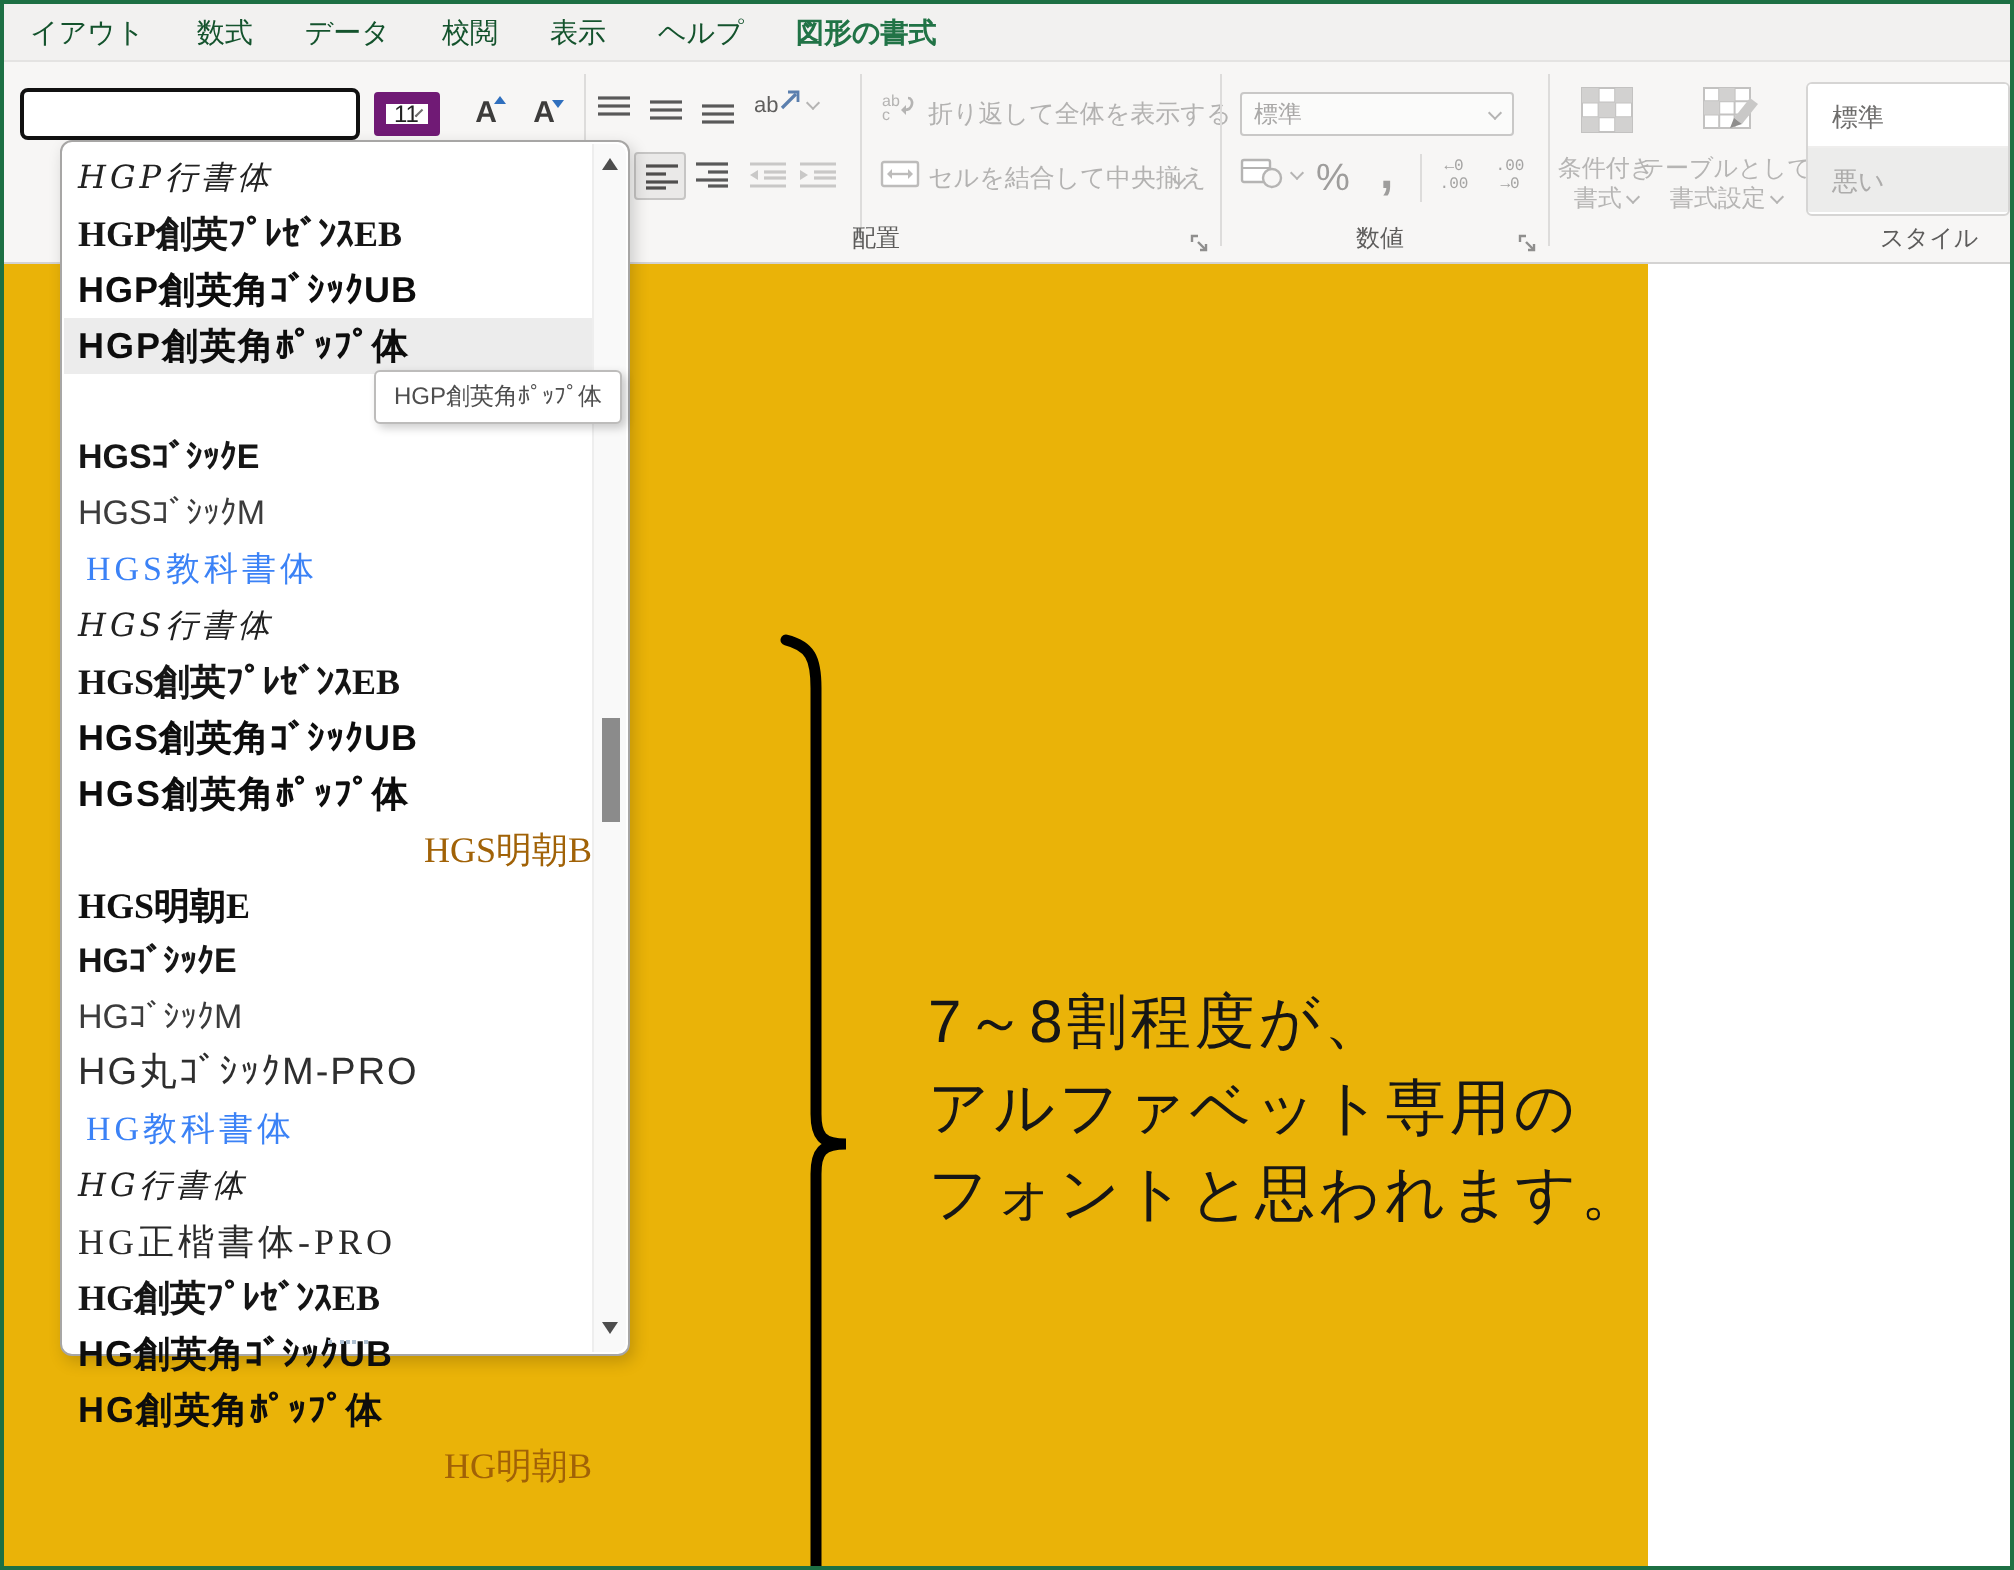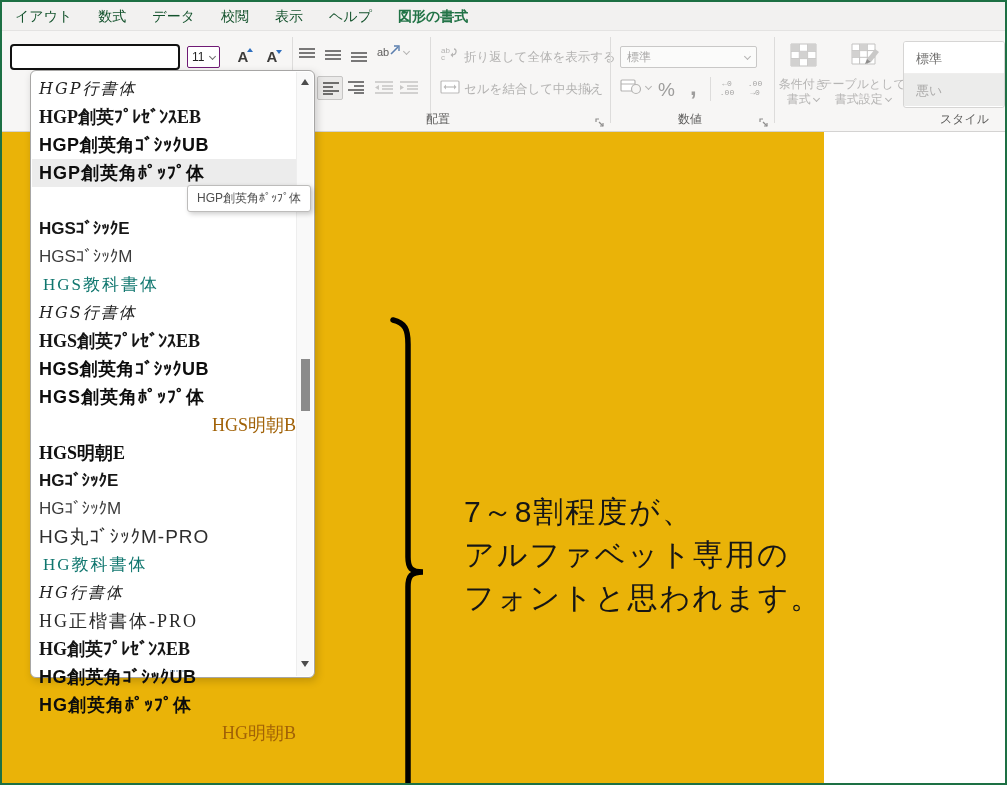--- a/index.html
+++ b/index.html
@@ -18,21 +18,21 @@
   .ribbon { position:absolute; left:0; top:29px; width:1003px; height:101px;
             background:#f7f6f5; border-bottom:1px solid #d4d3d2; }
   .ribbon .sep { position:absolute; top:6px; height:86px; width:1px; background:#dddcdb; }
   .grp-label { position:absolute; top:80px; font-size:12px; color:#5d5c5b; }
   .launcher { position:absolute; top:83px; width:10px; height:10px; }
 
   .name-box { position:absolute; left:8px; top:13px; width:170px; height:26px;
               border:2px solid #111; border-radius:4px; background:#fff;
               font-size:13px; padding:0 6px; outline:none; }
   .size-box { position:absolute; left:185px; top:15px; width:33px; height:22px;
-              border:1px solid #701a75; border-radius:2px; background:#fff;
+              border:6px solid #701a75; border-radius:2px; background:#fff;
               font-size:12px; color:#222; display:flex; align-items:center;
               justify-content:space-between; padding:0 4px; }
   .chev { display:inline-block; width:5px; height:5px;
           border-right:1.4px solid #6f6e6d; border-bottom:1.4px solid #6f6e6d;
           transform:rotate(45deg); margin-bottom:2px; }
   .chev.gray { border-color:#b5b4b3; }
   .font-size-btn { position:absolute; top:15px; width:28px; height:22px; text-align:center;
                    font-size:15px; color:#3d3c3b; font-weight:bold; line-height:22px; }
   .caret-up { position:absolute; top:2px; right:4px; width:0; height:0;
               border-left:3px solid transparent; border-right:3px solid transparent;
@@ -82,21 +82,21 @@
                 font-size:18px; color:#151515; }
   .f-gothic-ub{ font-weight:900; font-size:18px; color:#0d0d0d; letter-spacing:.5px; }
   .f-pop      { font-weight:900; font-size:18px; color:#0d0d0d; letter-spacing:1px; }
   .f-mincho-b { font-family:"Liberation Serif","DejaVu Serif",serif; font-weight:500;
                 font-size:18px; color:#a16207;text-align:right; }
   .f-mincho-e { font-family:"Liberation Serif","DejaVu Serif",serif; font-weight:800;
                 font-size:18px; color:#0f0f0f; }
   .f-gothic-e { font-weight:700; font-size:17px; color:#161616; }
   .f-gothic-m { font-weight:400; font-size:17px; color:#3c3c3c; }
   .f-kyokasho { font-family:"Liberation Serif","DejaVu Serif",serif; font-size:17px;
-                color:#0f766e; letter-spacing:2px;padding-left:11px; }
+                color:#3b82f6; letter-spacing:2px;padding-left:11px; }
   .f-maru     { font-size:19px; color:#2e2e2e; letter-spacing:1px; }
   .f-seikaisho{ font-family:"Liberation Serif","DejaVu Serif",serif; font-size:18px;
                 color:#2a2a2a; letter-spacing:2px; }
 
   .scrollbar { position:absolute; top:1px; right:1px; bottom:1px; width:17px;
                background:#f9f9f9; border-left:1px solid #eee; border-radius:0 5px 5px 0; }
   .tri-up { position:absolute; top:7px; left:4px; width:0; height:0;
             border-left:4px solid transparent; border-right:4px solid transparent;
             border-bottom:6px solid #4d4d4d; }
   .tri-dn { position:absolute; bottom:9px; left:4px; width:0; height:0;

